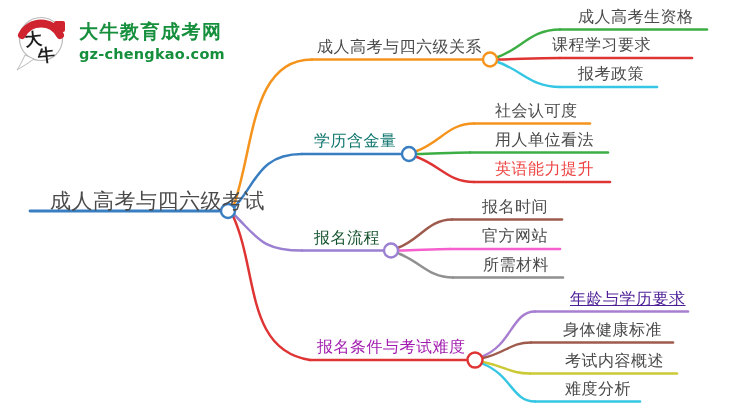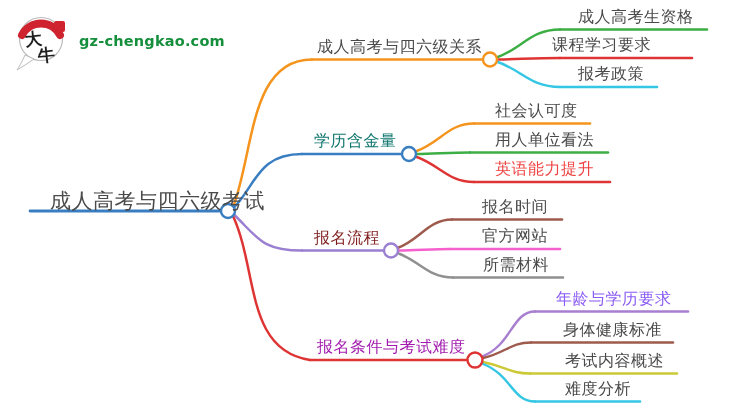--- a/index.html
+++ b/index.html
@@ -69,35 +69,36 @@
       <div class="node-label" style="left: 552px; top: 37px; color: rgb(74, 74, 74);">课程学习要求</div>
       <div class="node-label" style="left: 578px; top: 66px; color: rgb(74, 74, 74);">报考政策</div>
       <div class="node-label" style="left: 317px; top: 38.5px; color: rgb(74, 74, 74);">成人高考与四六级关系</div>
       <div class="node-label" style="left: 495px; top: 102.5px; color: rgb(74, 74, 74);">社会认可度</div>
       <div class="node-label" style="left: 495px; top: 131.5px; color: rgb(74, 74, 74);">用人单位看法</div>
       <div class="node-label" style="left: 495px; top: 161px; color: #ef4444;">英语能力提升</div>
       <div class="node-label" style="left: 314px; top: 133px; color: #0f766e;">学历含金量</div>
       <div class="node-label" style="left: 482px; top: 198.5px; color: rgb(74, 74, 74);">报名时间</div>
       <div class="node-label" style="left: 482px; top: 228px; color: rgb(74, 74, 74);">官方网站</div>
       <div class="node-label" style="left: 483px; top: 256.5px; color: rgb(74, 74, 74);">所需材料</div>
-      <div class="node-label" style="left: 314px; top: 229.5px; color: #7f1d1d;">报名流程</div>
-      <div class="node-label" style="left: 556px; top: 290.5px; color: #8b5cf6;">年龄与学历要求</div>
+      <div class="node-label" style="left: 314px; top: 229.5px; color: #14532d;">报名流程</div>
+      <div class="node-label" style="left: 570px; top: 290.5px; color: #4c1d95; text-decoration: underline;">年龄与学历要求</div>
       <div class="node-label" style="left: 563px; top: 321.5px; color: rgb(74, 74, 74);">身体健康标准</div>
       <div class="node-label" style="left: 565px; top: 352.5px; color: rgb(74, 74, 74);">考试内容概述</div>
       <div class="node-label" style="left: 565px; top: 380.5px; color: rgb(74, 74, 74);">难度分析</div>
       <div class="node-label" style="left: 317px; top: 339px; color: #a21caf;">报名条件与考试难度</div>
       <div class="node-label" style="left: 50px; top: 189.5px; font-size: 21px; color: rgb(74, 74, 74);">成人高考与四六级考试</div>
     </div>
 
   <div class="logo">
     <svg width="58" height="64" viewBox="0 0 58 64">
       <circle cx="29" cy="31" r="21.5" fill="#ffffff" stroke="#bbbbbb" stroke-width="1.2"></circle>
       <path d="M10 27 A21.5 21.5 0 0 1 48 27" stroke="#cf2430" stroke-width="8" fill="none" stroke-linecap="round"></path>
       <path d="M13 47 Q8 58 5 62 Q15 56 22 51 Z" fill="#ffffff" stroke="#bbbbbb" stroke-width="1"></path>
       <text x="13" y="37" class="bubble-char" transform="rotate(-6 20 32)">大</text>
       <text x="26" y="53" class="bubble-char" transform="rotate(-6 33 48)">牛</text>
       <rect x="42" y="13" width="11" height="11" rx="2" fill="#cf2430"></rect>
     </svg>
     <div class="logo-text">
+      <div class="logo-title">大牛教育成考网</div>
       <div class="logo-domain">gz-chengkao.com</div>
     </div>
   </div>
 </div>
 
 </body></html>

